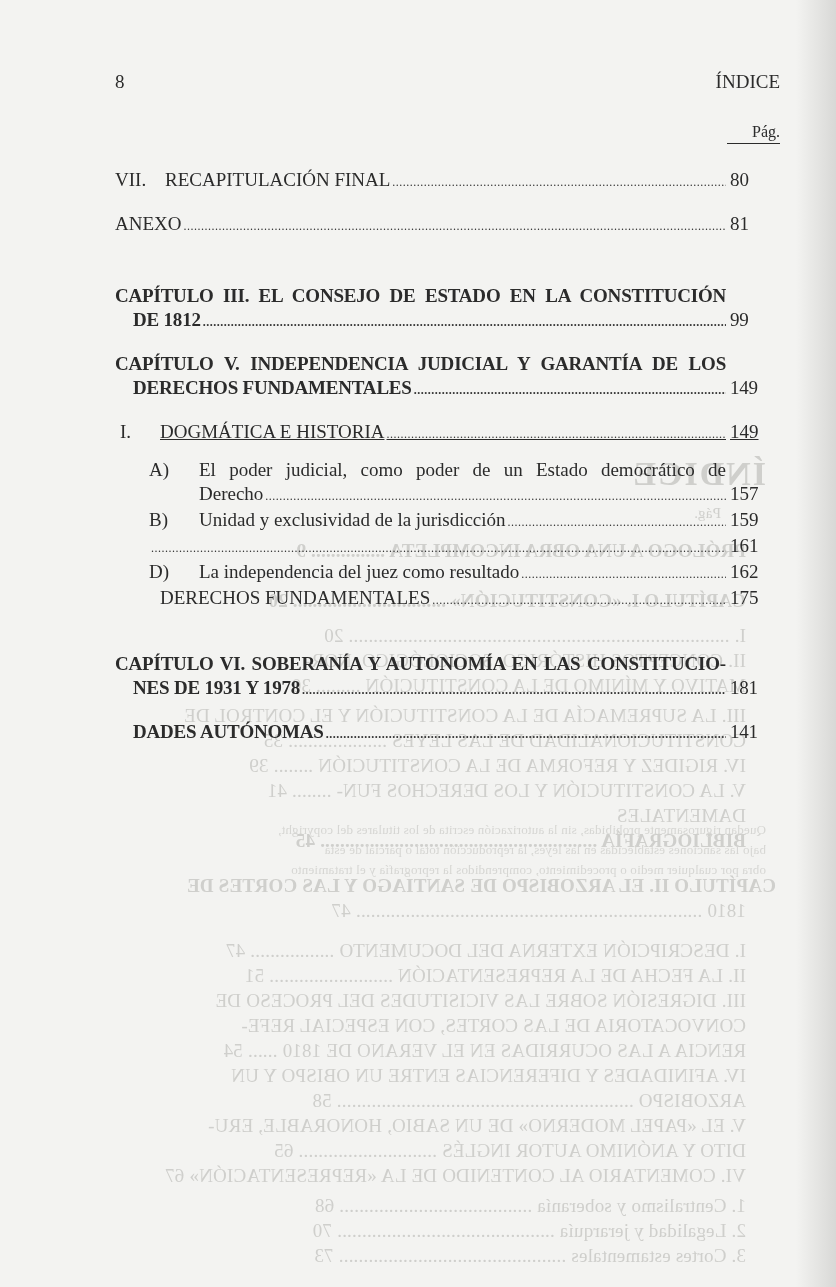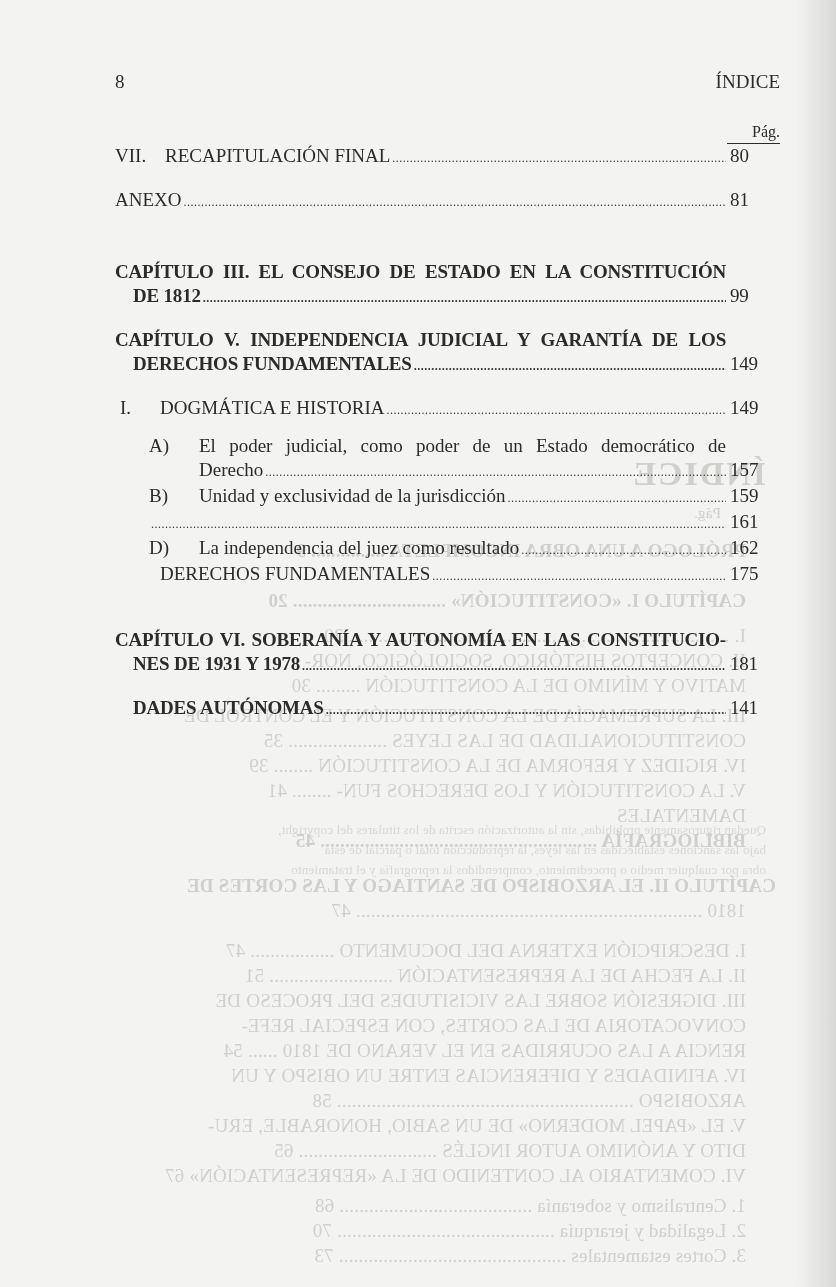--- a/index.html
+++ b/index.html
@@ -56,21 +56,21 @@
       width: 53px;
       text-align: right;
       font-size: 16px;
       padding-bottom: 2px;
       border-bottom: 1.3px solid #2b2b2b;
     }
 
     .toc {
       position: absolute;
       left: 115px;
-      top: 144px;
+      top: 168px;
       width: 665px;
     }
     .entry {
       position: relative;
       font-size: 19px;
       line-height: 24px;
     }
     .entry .line {
       display: flex;
       align-items: baseline;
@@ -105,21 +105,21 @@
 
     .lbl {
       display: inline-block;
     }
 
     
     .sp-anexo { margin-top: 18px; }
     .sp-ch3 { margin-top: 46px; }
     .sp-ch4 { margin-top: 18px; }
     .sp-ch5 { margin-top: 18px; }
-    .sp-sec1 { margin-top: 18px; }
+    .sp-sec1 { margin-top: 18px; text-decoration: underline; }
     .sp-sub-a { margin-top: 12px; }
     .sp-sec3 { margin-top: 18px; }
     .sp-ch6 { margin-top: 40px; }
     .sp-ch7 { margin-top: 18px; }
     .sec-hang { padding-left: 45px; }
     .sub { padding-left: 34px; }
     .sub .lead { display: inline-block; width: 50px; }
     .sub-hang { padding-left: 50px; }
   </style>
 </head>

